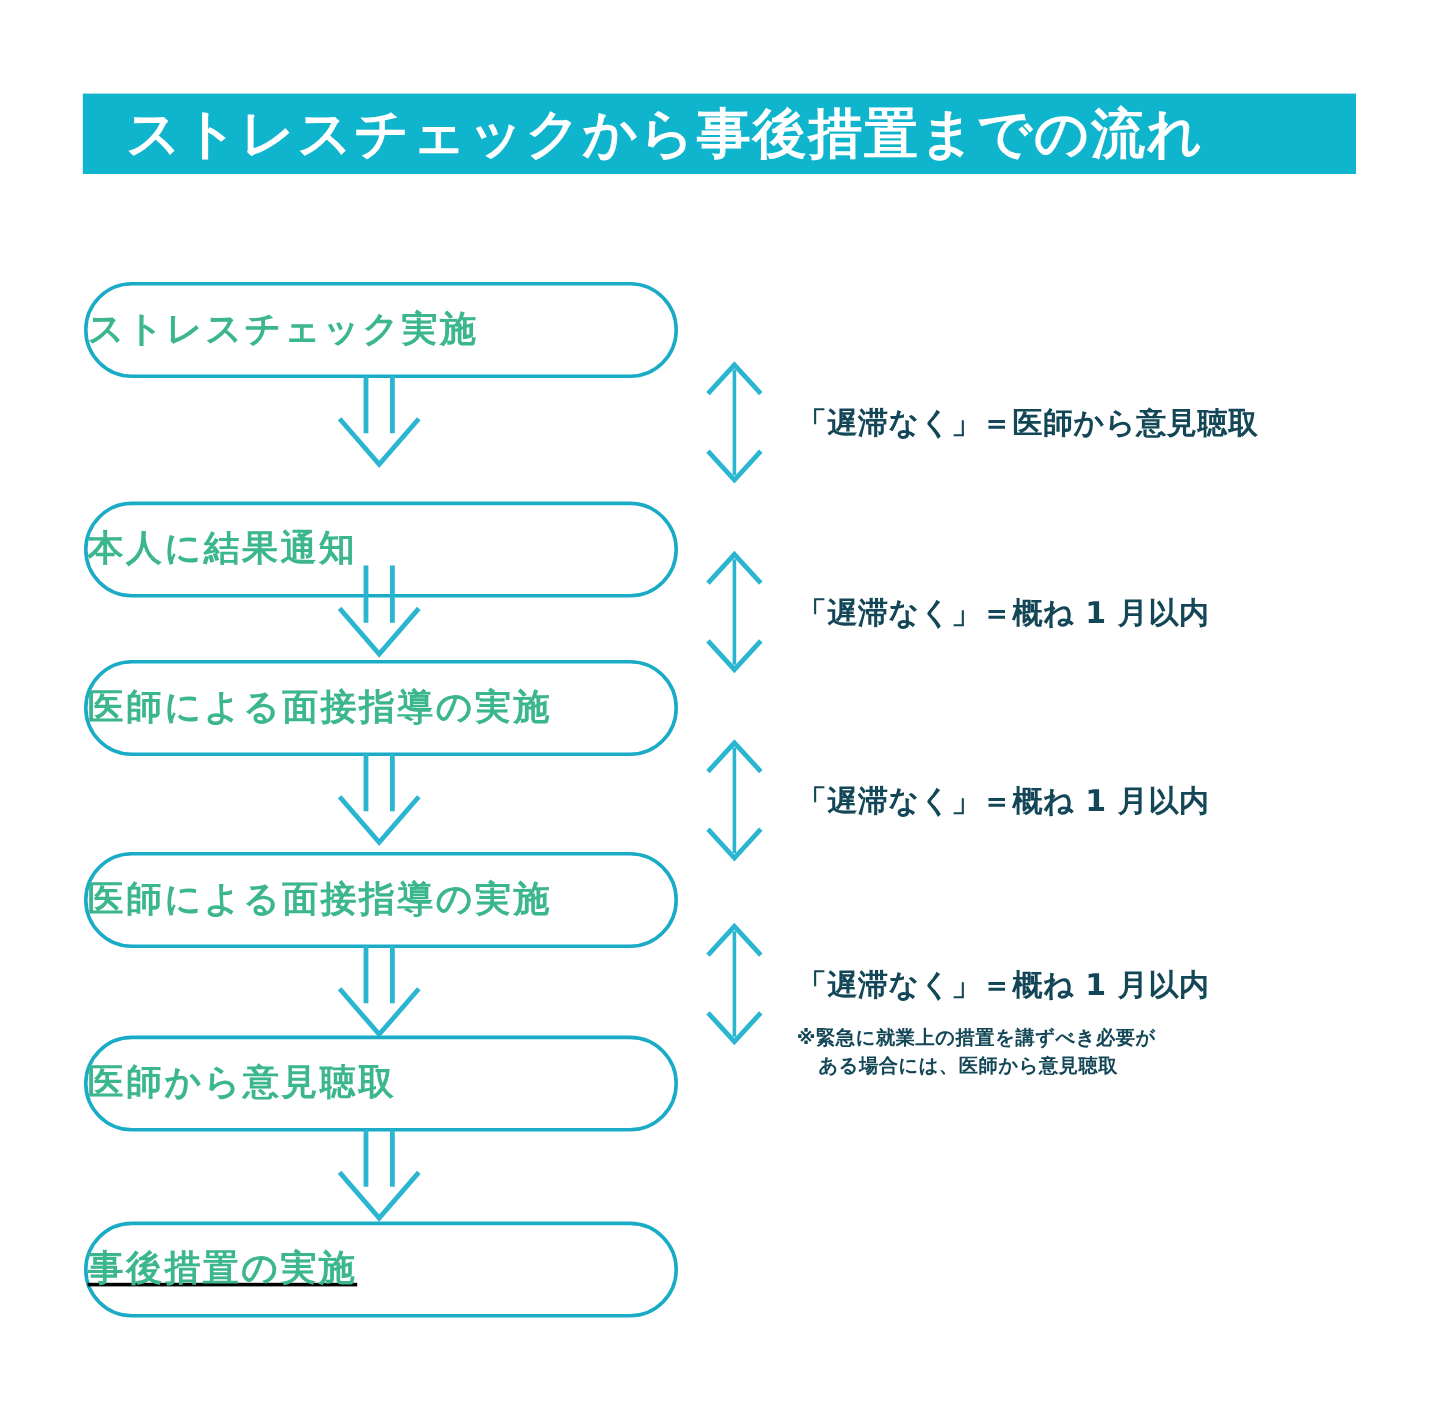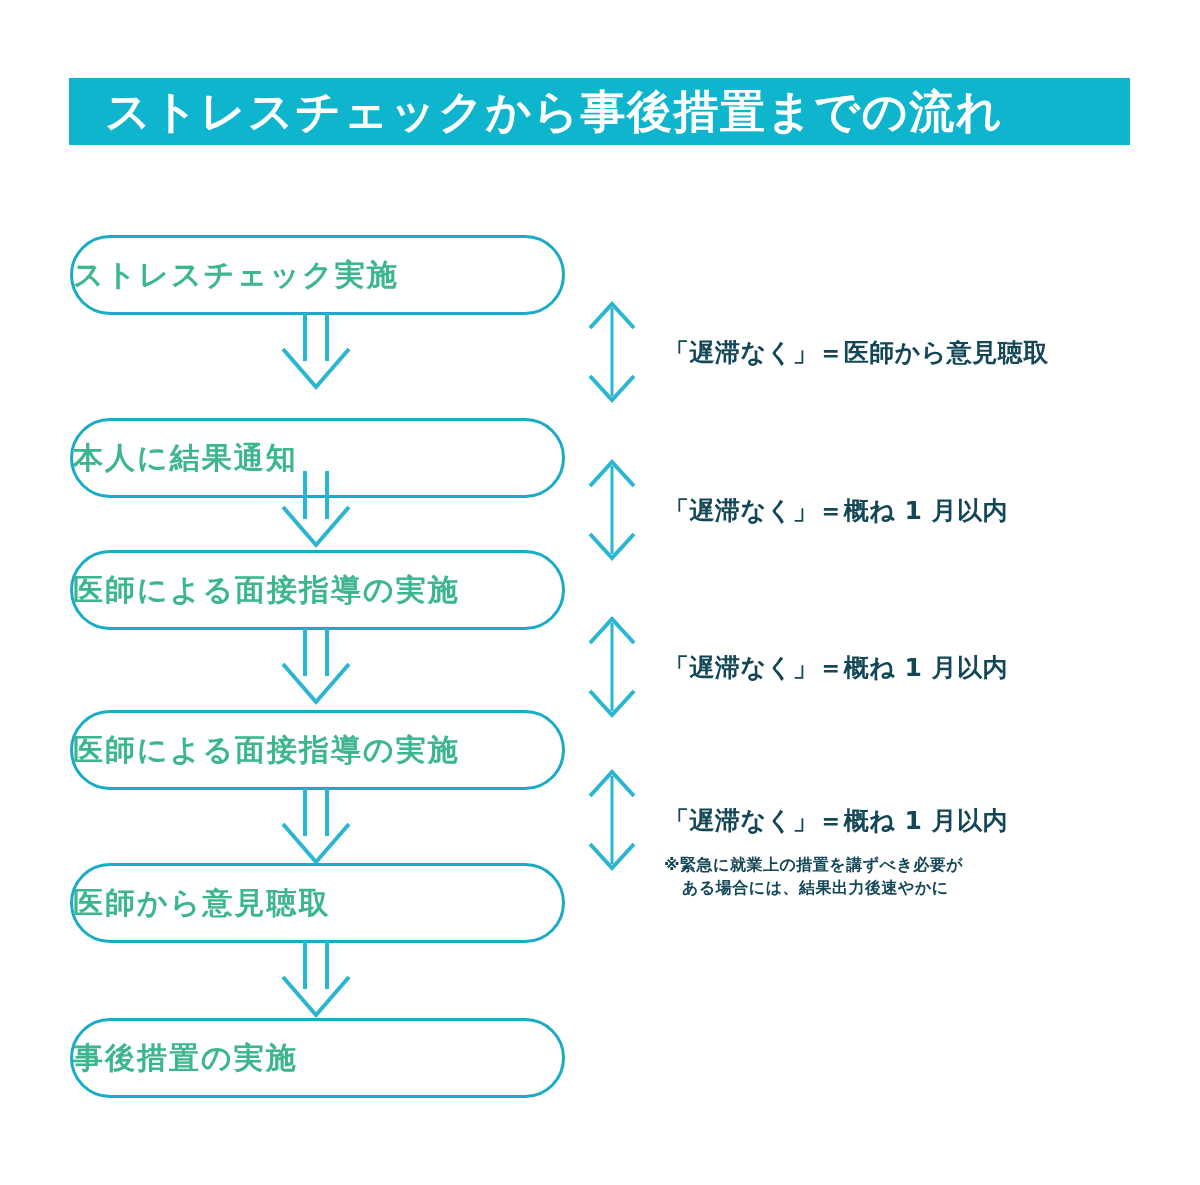--- a/index.html
+++ b/index.html
@@ -72,21 +72,21 @@
     letter-spacing: 2px;
     line-height: 1;
     white-space: nowrap;
   }
 
   .flow-box.b1 { top: 235px; }
   .flow-box.b2 { top: 378px; margin-top: 40px; }
   .flow-box.b3 { top: 550px; }
   .flow-box.b4 { top: 710px; }
   .flow-box.b5 { top: 863px; }
-  .flow-box.b6 { top: 1018px; }
+  .flow-box.b6 { top: 1018px; text-decoration: underline; }
 
   
   .down-arrow {
     position: absolute;
     left: 272px;
     width: 88px;
     height: 78px;
   }
   .down-arrow svg { display: block; width: 88px; height: 78px; }
 
@@ -261,18 +261,18 @@
       <svg viewBox="0 0 52 108" xmlns="http://www.w3.org/2000/svg" aria-hidden="true">
         <path d="M4 30 L26 6 L48 30" stroke="#2ab5d1" stroke-width="4" fill="none"></path>
         <path d="M26 10 L26 98" stroke="#2ab5d1" stroke-width="3" fill="none"></path>
         <path d="M4 78 L26 102 L48 78" stroke="#2ab5d1" stroke-width="4" fill="none"></path>
       </svg>
     </div>
     <div class="note-text-wrap">
       <div class="note-main">「遅滞なく」＝概ね 1 月以内</div>
       <div class="note-sub">
         <span class="sub-line">※緊急に就業上の措置を講ずべき必要が</span>
-        <span class="sub-line indent">ある場合には、結果出力後速やかに</span>
+        <span class="sub-line indent">ある場合には、医師から意見聴取</span>
       </div>
     </div>
   </div>
 
 </div>
 
 </body></html>

